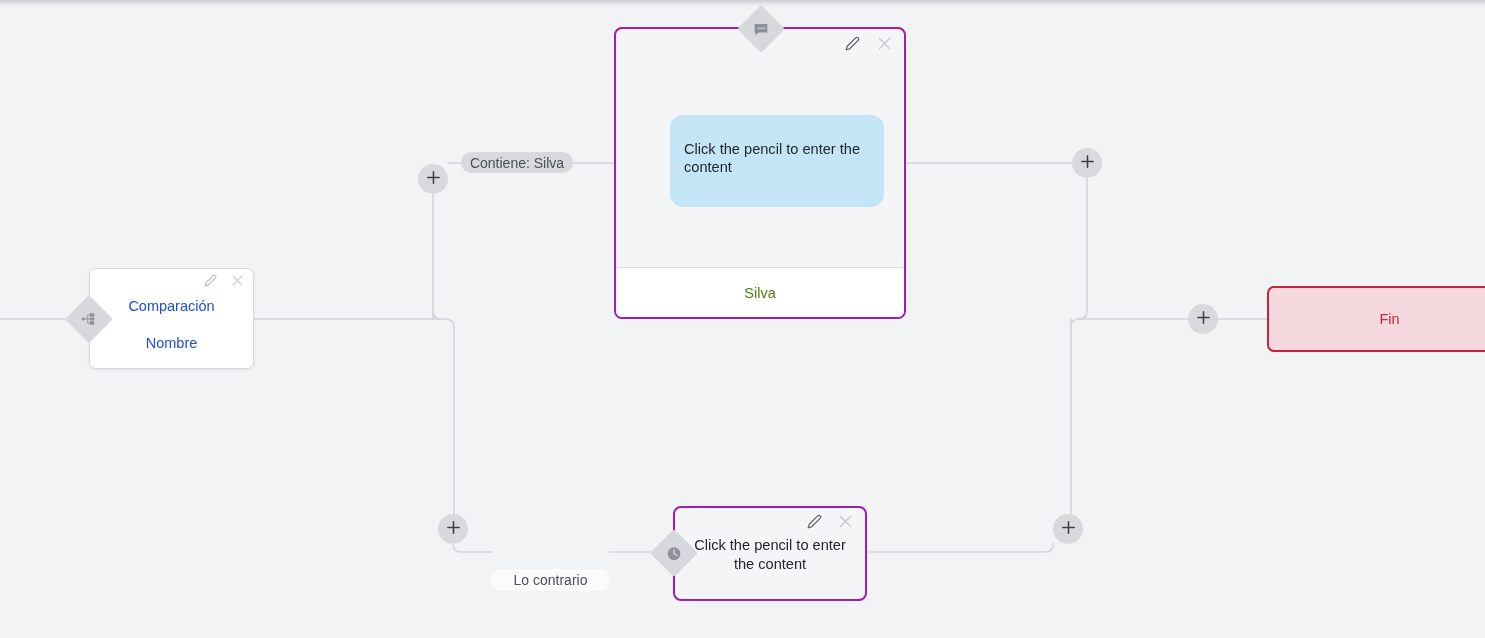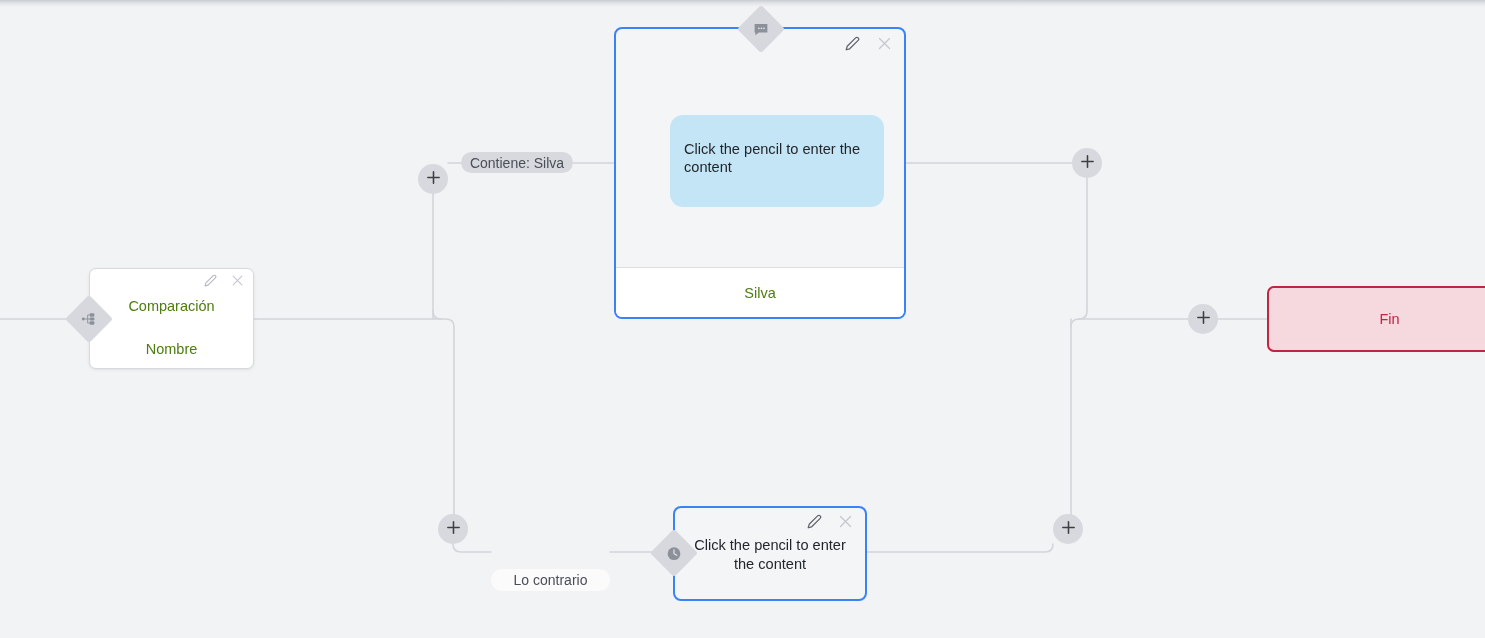--- a/index.html
+++ b/index.html
@@ -31,38 +31,38 @@
     border: 1px solid #d6d9de;
     border-radius: 7px;
     box-shadow: 0 1px 3px rgba(60,64,72,.10);
   }
   #cmp-node .hdr {
     position: absolute; right: 9px; top: 4px;
     display: flex; gap: 14px; align-items: center;
   }
   #cmp-node .body {
     position: absolute; left: 0; right: 0; top: 26px;
-    text-align: center; color: #4d7c0f; font-size: 14.5px; line-height: 22px;
-  }
-  #cmp-node .body .l2 { margin-top: 21px; }
+    text-align: center; color: #1d4ed8; font-size: 14.5px; line-height: 22px;
+  }
+  #cmp-node .body .l2 { margin-top: 15px; }
 
   
   .diamond {
     position: absolute; width: 34px; height: 34px;
     background: #d6d8dd;
     transform: rotate(45deg);
     border-radius: 3px;
     display: flex; align-items: center; justify-content: center;
   }
   .diamond > .gl { transform: rotate(-45deg); display: block; line-height: 0; }
 
   
   .card-orange {
     background: #f4f5f7;
-    border: 2px solid #3b82f6;
+    border: 2px solid #a21caf;
     border-radius: 8px;
   }
   #msg-card { left: 614px; top: 27px; width: 292px; height: 292px; }
   #msg-card .icons {
     position: absolute; right: 12px; top: 7px; display: flex; gap: 17px; align-items: center;
   }
   #msg-card .bubble {
     position: absolute; left: 54px; top: 86px; width: 214px; height: 92px;
     background: #c3e5f6; border-radius: 13px;
     padding: 26px 14px 0 14px;

